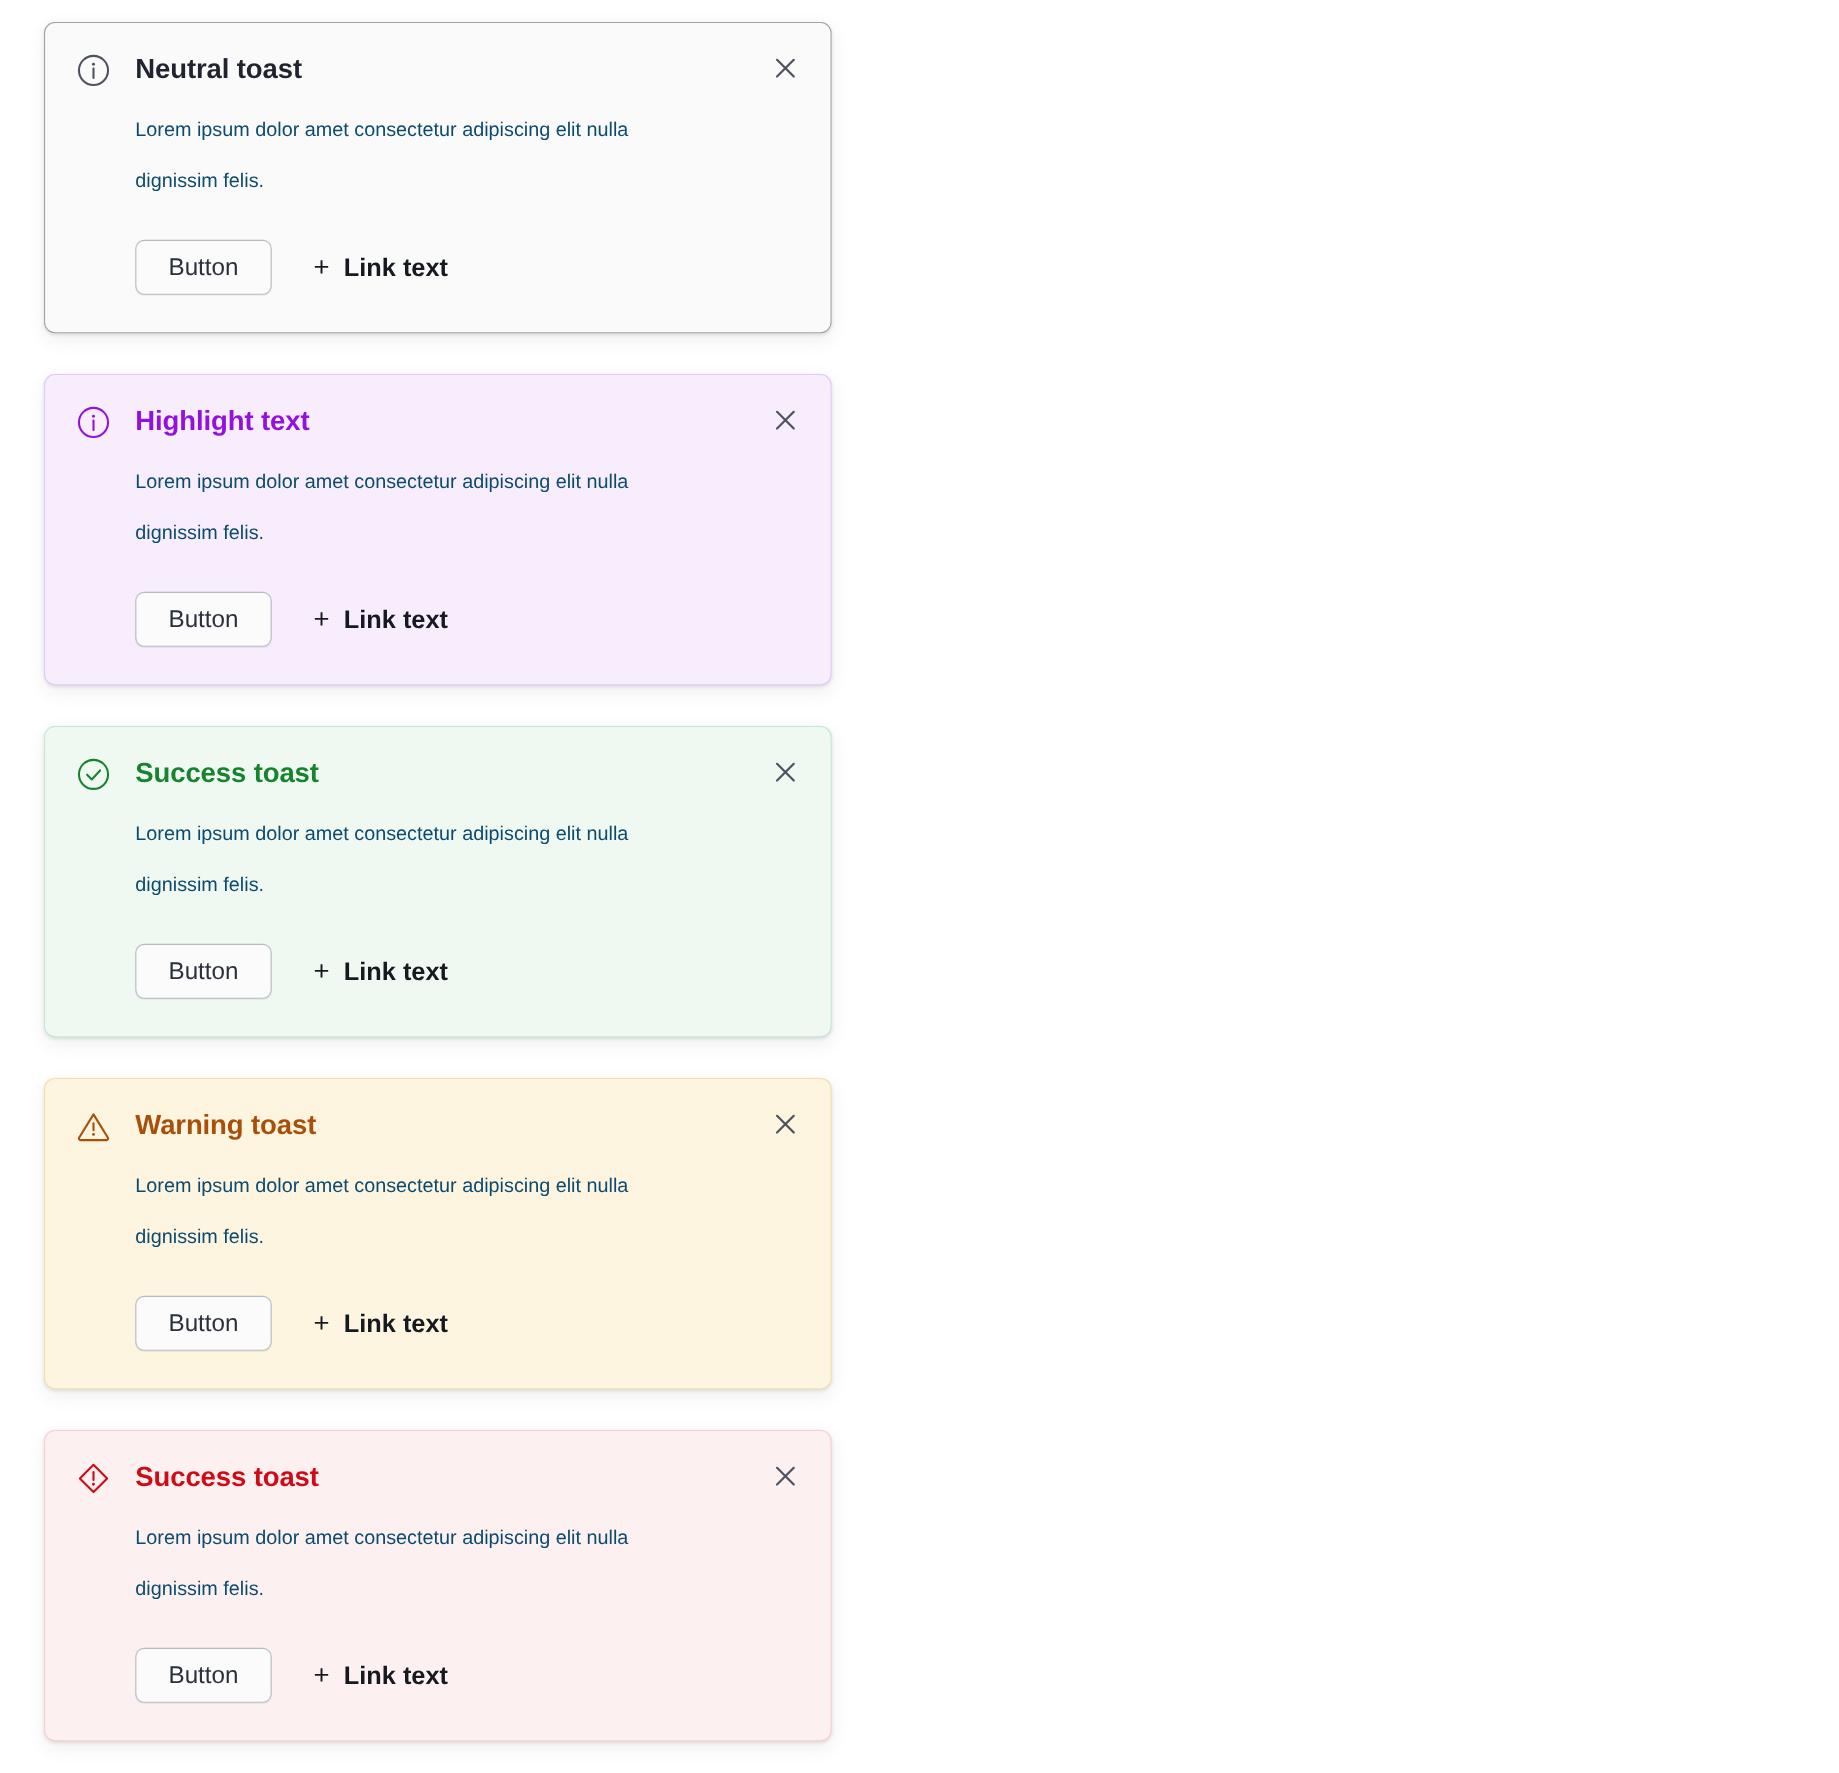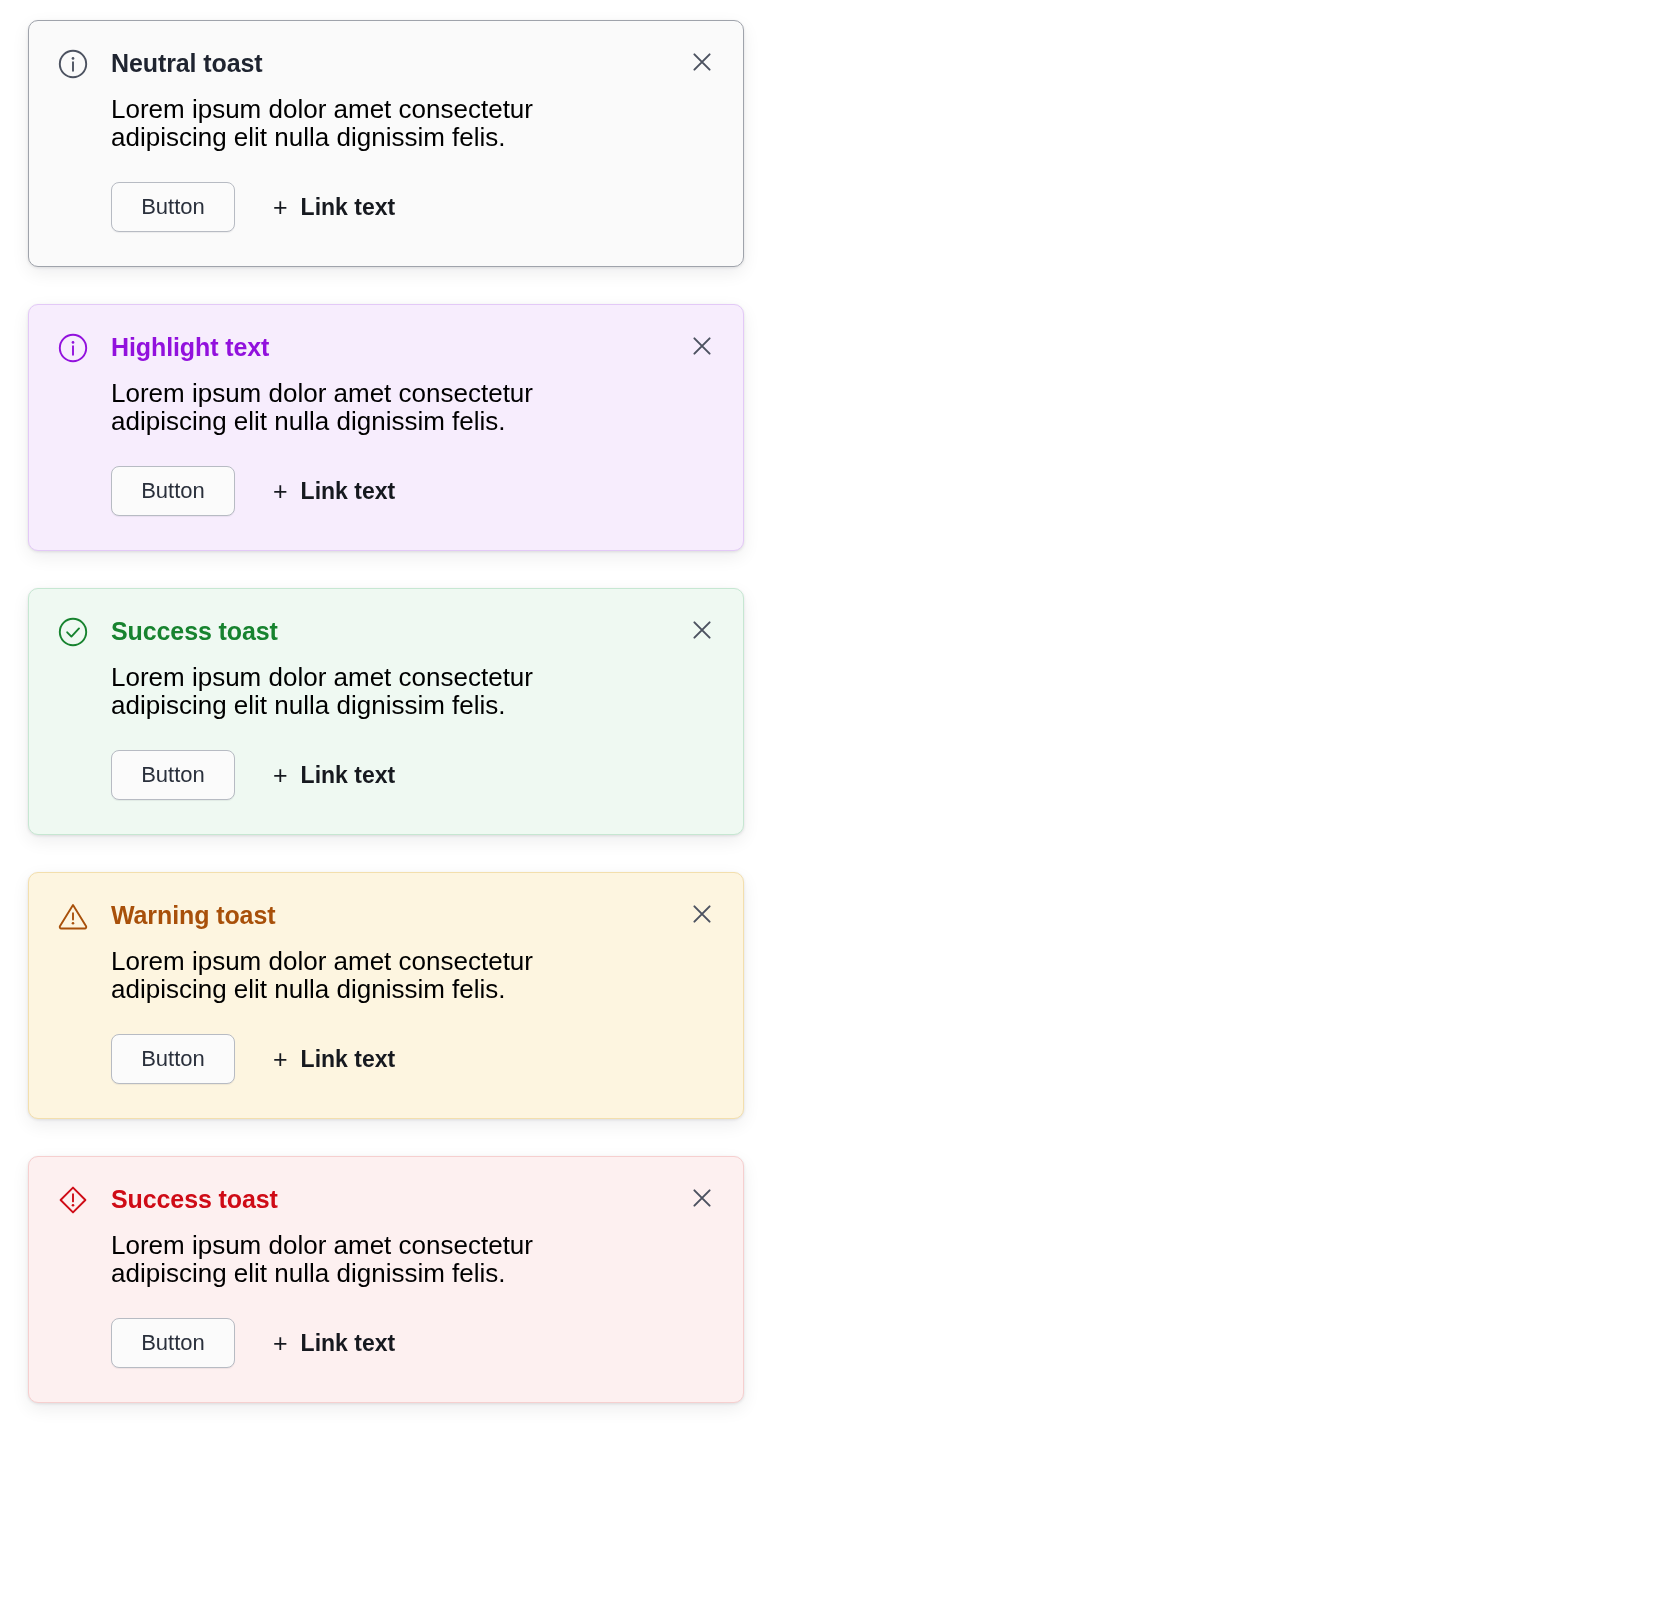--- a/index.html
+++ b/index.html
@@ -13,21 +13,21 @@
     font-family: "Liberation Sans", sans-serif;
     -webkit-font-smoothing: antialiased;
     overflow: hidden;
   }
 
   .stage {
     position: relative;
     width: 1672px;
     height: 1258px;
     box-sizing: border-box;
-    padding: 20px 0 0 28px;
+    padding: 20px 0 0 40px;
   }
 
   .toast-stack {
     display: flex;
     flex-direction: column;
     gap: 37px;
     width: 716px;
   }
 
   .toast {
@@ -91,23 +91,23 @@
     cursor: pointer;
     display: flex;
     align-items: center;
     justify-content: center;
     color: #4c5260;
   }
 
   .toast-body {
     margin: 14px 0 0 0;
     padding-left: 54px;
-    font-size: 26px;
-    line-height: 28px;
-    color: #000000;
+    font-size: 18px;
+    line-height: 46px;
+    color: #0c4a6e;
     max-width: 520px;
   }
 
   .toast-actions {
     margin-top: 31px;
     padding-left: 54px;
     display: flex;
     align-items: center;
     gap: 38px;
   }

